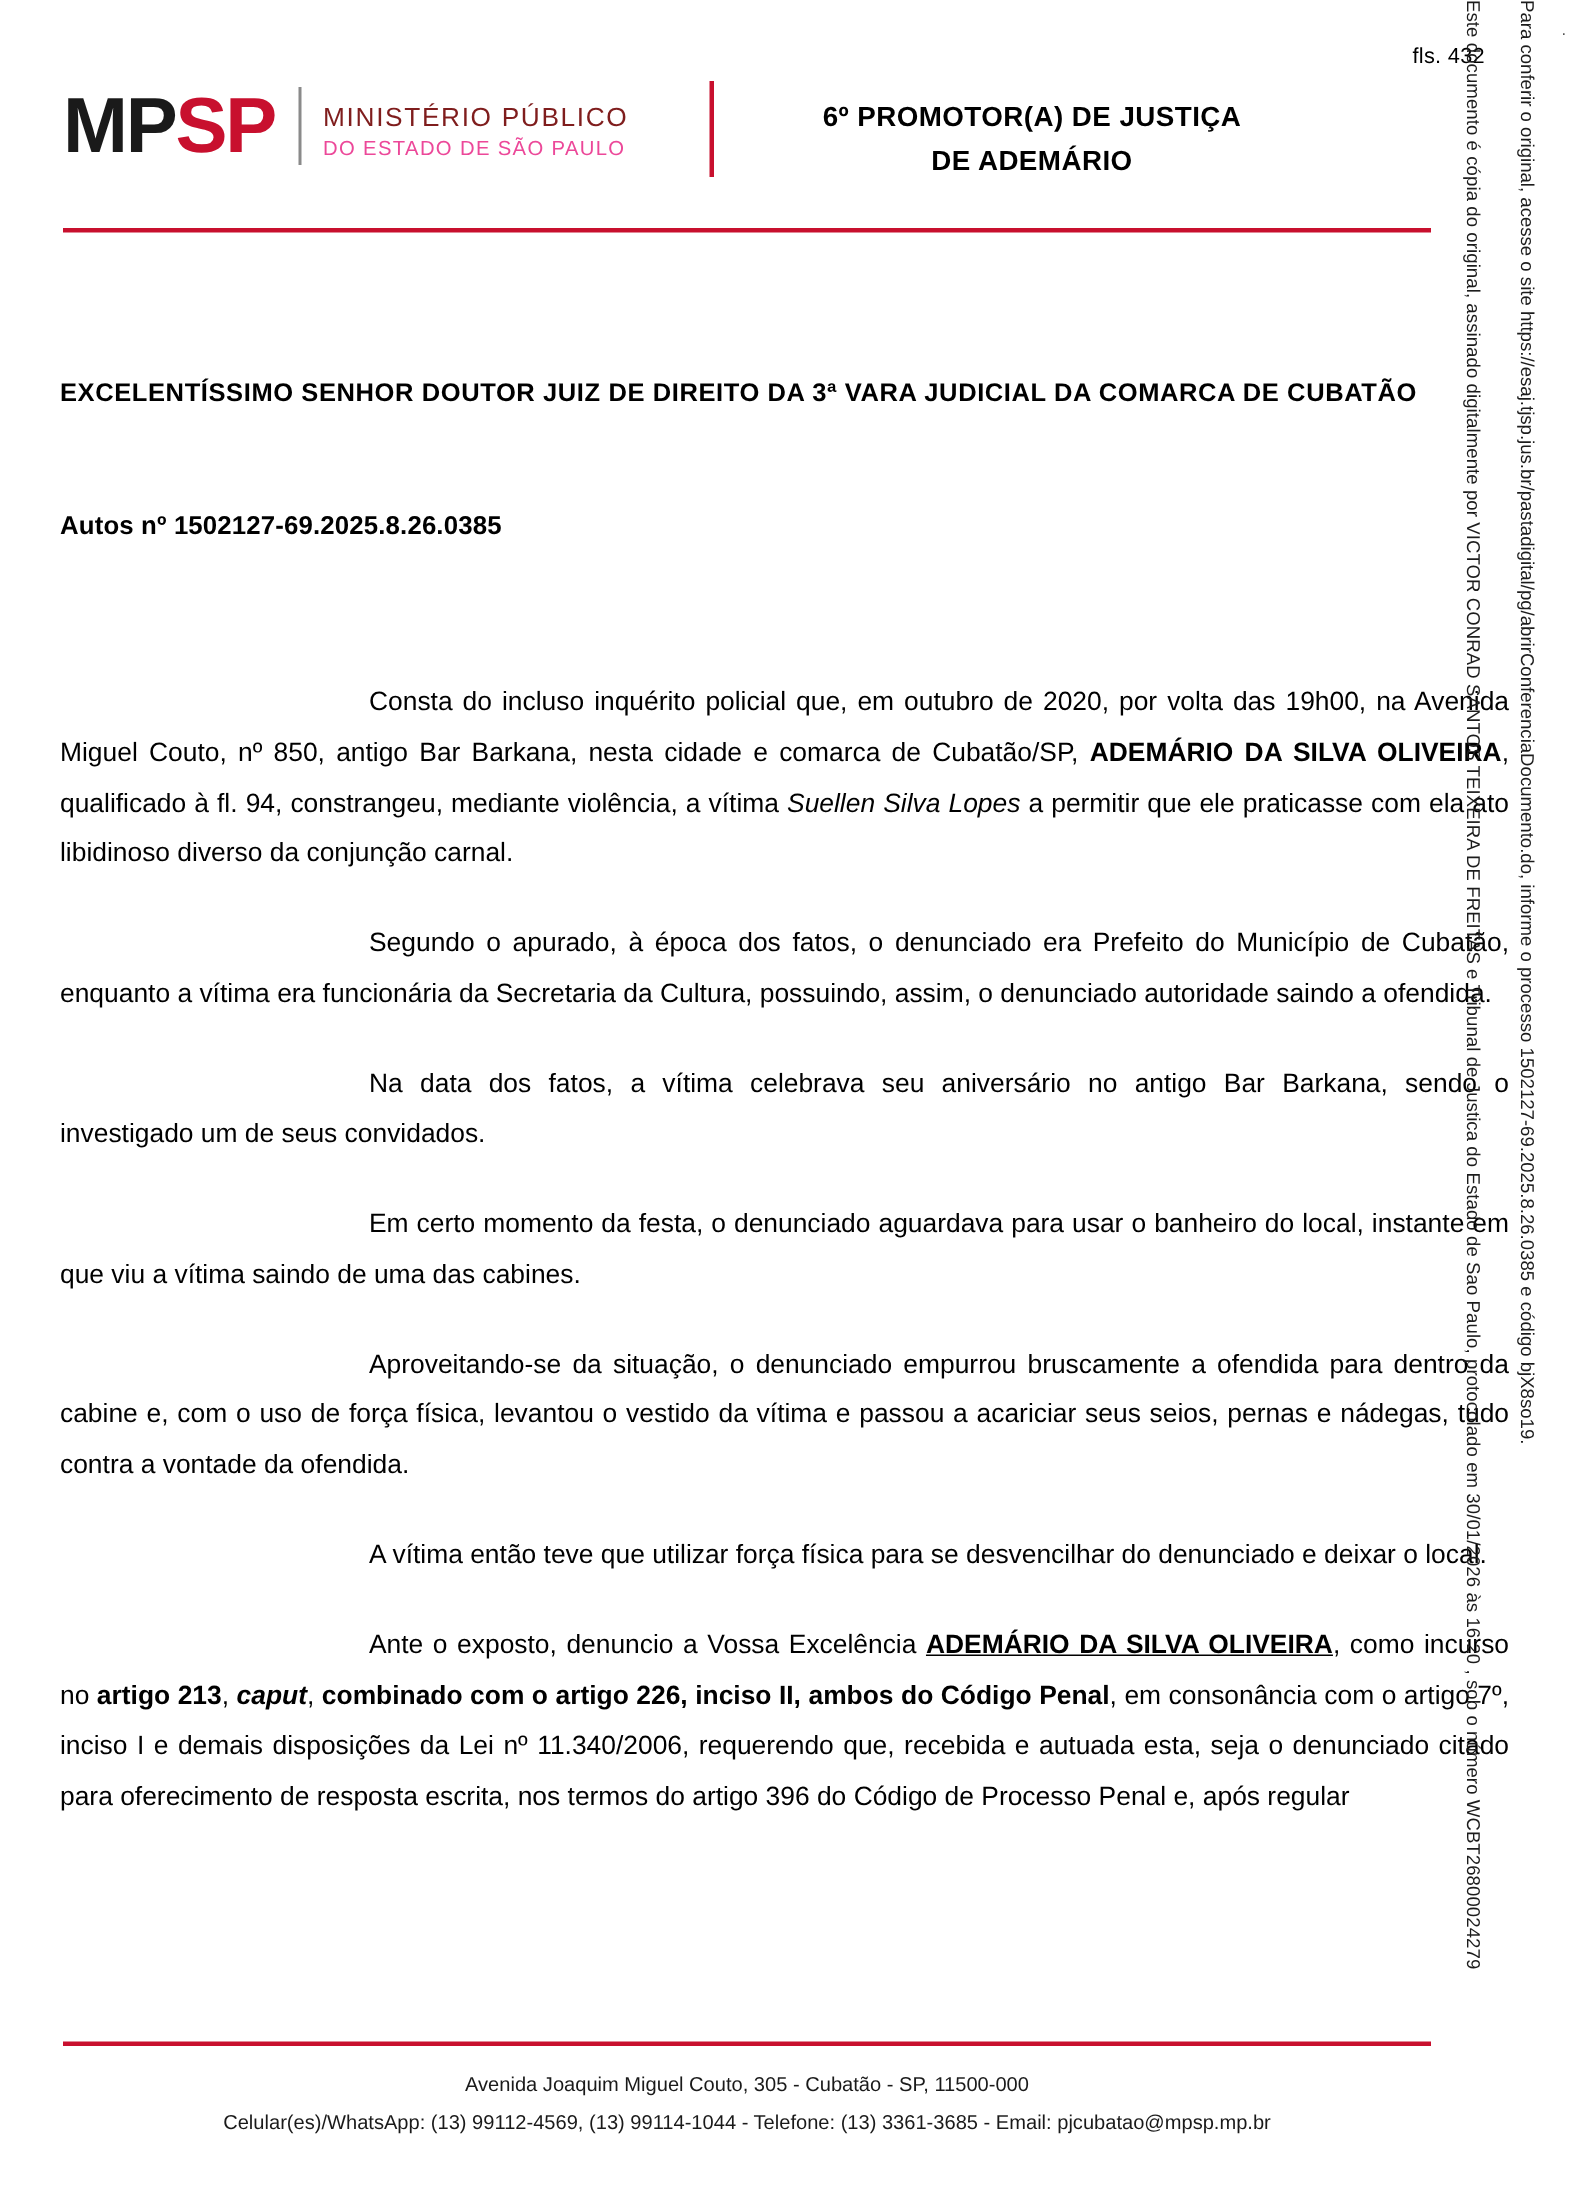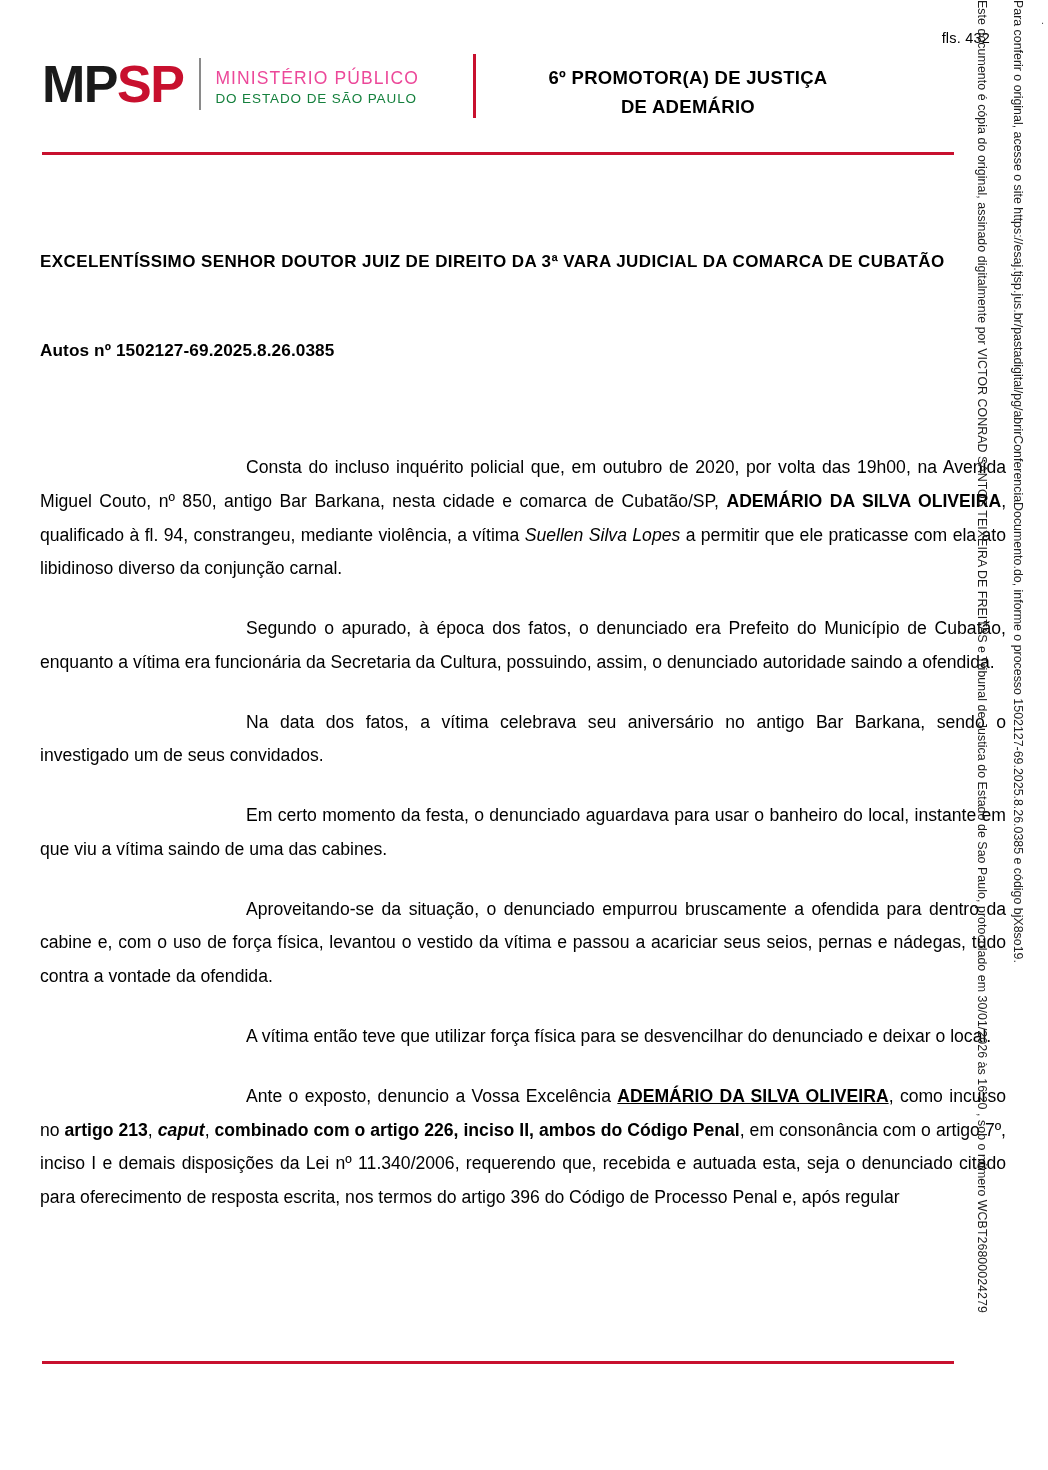--- a/index.html
+++ b/index.html
@@ -58,26 +58,26 @@
     background: #8a8a8a;
     margin: 0 14px 0 16px;
   }
   .org {
     line-height: 1.28;
     padding-top: 6px;
   }
   .org .l1 {
     font-size: 17.5px;
     letter-spacing: 1.1px;
-    color: #ec4899;
+    color: #7f1d1d;
   }
   .org .l2 {
     font-size: 13.5px;
     letter-spacing: .9px;
-    color: #15803d;
+    color: #ec4899;
   }
   .red-sep {
     width: 3px;
     height: 64px;
     background: #c8102e;
     margin-left: 54px;
     margin-top: 2px;
   }
   .promotor {
     flex: 1;
@@ -234,18 +234,22 @@
     <p class="para">Aproveitando-se da situação, o denunciado empurrou bruscamente a ofendida para dentro da cabine e, com o uso de força física, levantou o vestido da vítima e passou a acariciar seus seios, pernas e nádegas, tudo contra a vontade da ofendida.</p>
 
     <p class="para">A vítima então teve que utilizar força física para se desvencilhar do denunciado e deixar o local.</p>
 
     <p class="para"><span>Ante o exposto, denuncio a Vossa Excelência </span><span class="bu">ADEMÁRIO DA SILVA OLIVEIRA</span><span>, como incurso no </span><span class="b">artigo 213</span><span>, </span><span class="bi">caput</span><span>, </span><span class="b">combinado com o artigo 226, inciso II, ambos do Código Penal</span><span>, em consonância com o artigo 7º, inciso I e demais disposições da Lei nº 11.340/2006, requerendo que, recebida e autuada esta, seja o denunciado citado para oferecimento de resposta escrita, nos termos do artigo 396 do Código de Processo Penal e, após regular</span></p>
 
   </div>
 
   <div class="rule-bottom"></div>
 
+  <div class="footer">
+    <div>Avenida Joaquim Miguel Couto, 305 - Cubatão - SP, 11500-000</div>
+    <div>Celular(es)/WhatsApp: (13) 99112-4569, (13) 99114-1044 - Telefone: (13) 3361-3685 - Email: pjcubatao@mpsp.mp.br</div>
+  </div>
 
   <div class="stamp">Este documento é cópia do original, assinado digitalmente por VICTOR CONRAD SANTOS TEIXEIRA DE FREITAS e Tribunal de Justica do Estado de Sao Paulo, protocolado em 30/01/2026 às 16:20 , sob o número WCBT26800024279</div>
   <div class="stamp2">Para conferir o original, acesse o site https://esaj.tjsp.jus.br/pastadigital/pg/abrirConferenciaDocumento.do, informe o processo 1502127-69.2025.8.26.0385 e código bjX8so19.</div>
   <div class="edge-dot">.</div>
 
 </div>
 
 </body></html>

